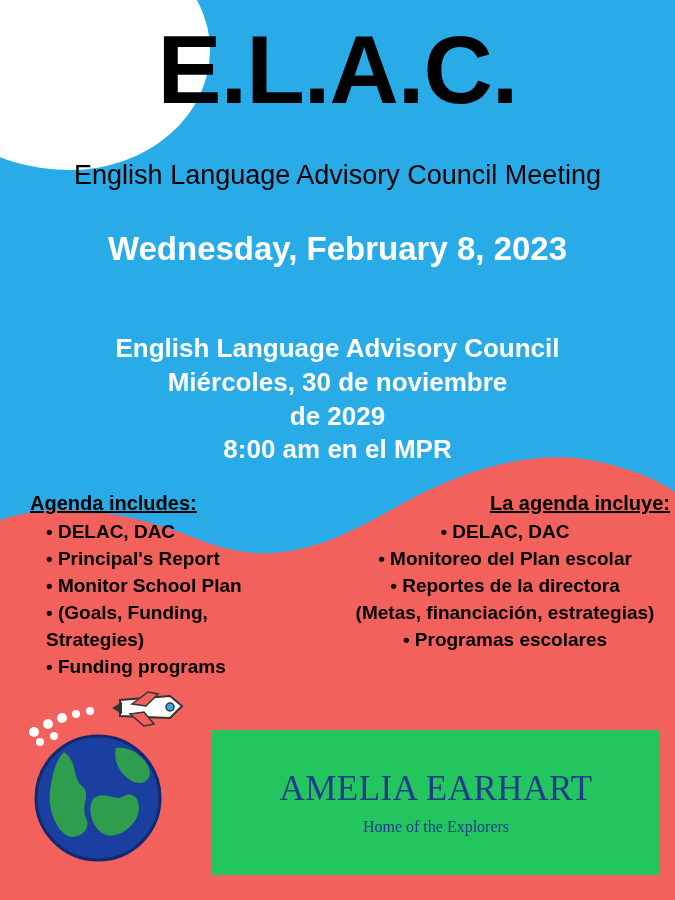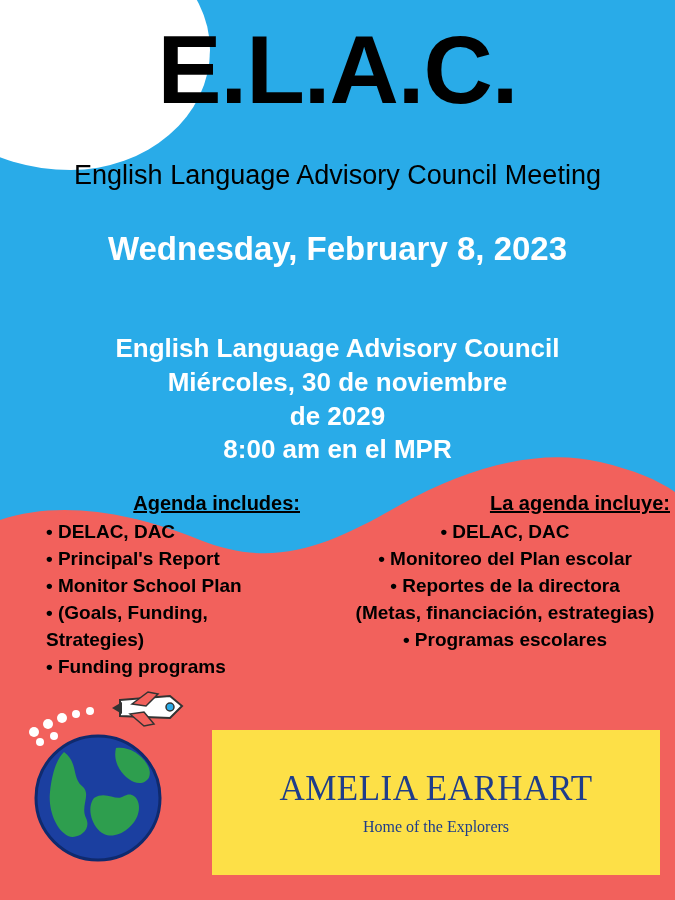--- a/index.html
+++ b/index.html
@@ -111,21 +111,21 @@
     text-align: center;
   }
   .agenda-head {
     font-size: 20px;
     font-weight: bold;
     text-decoration: underline;
     text-align: right;
     margin-bottom: 4px;
   }
   .agenda-left .agenda-head {
-    text-align: right;
+    text-align: left;
     padding-right: 30px;
   }
   .agenda-list {
     list-style: none;
     margin: 0;
     padding: 0;
     font-size: 19px;
     font-weight: bold;
     line-height: 1.42;
   }
@@ -143,21 +143,21 @@
     top: 690px;
     width: 190px;
     height: 180px;
   }
   .school-box {
     position: absolute;
     left: 212px;
     top: 730px;
     width: 448px;
     height: 145px;
-    background: #fde047;
+    background: #22c55e;
     display: flex;
     flex-direction: column;
     align-items: center;
     justify-content: center;
   }
   .school-name {
     font-family: "Liberation Serif", serif;
     color: #1F3D8A;
     font-size: 35px;
     line-height: 1.12;

